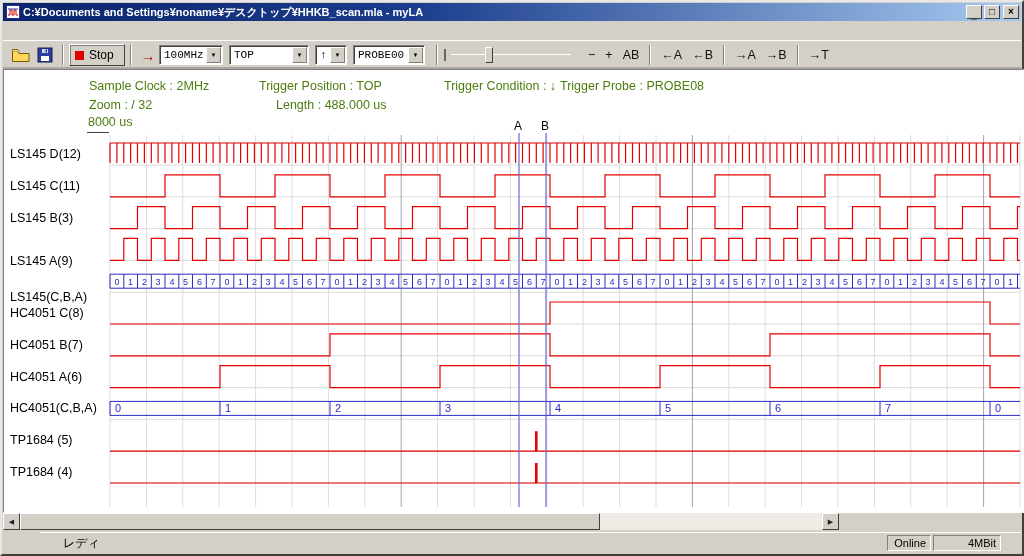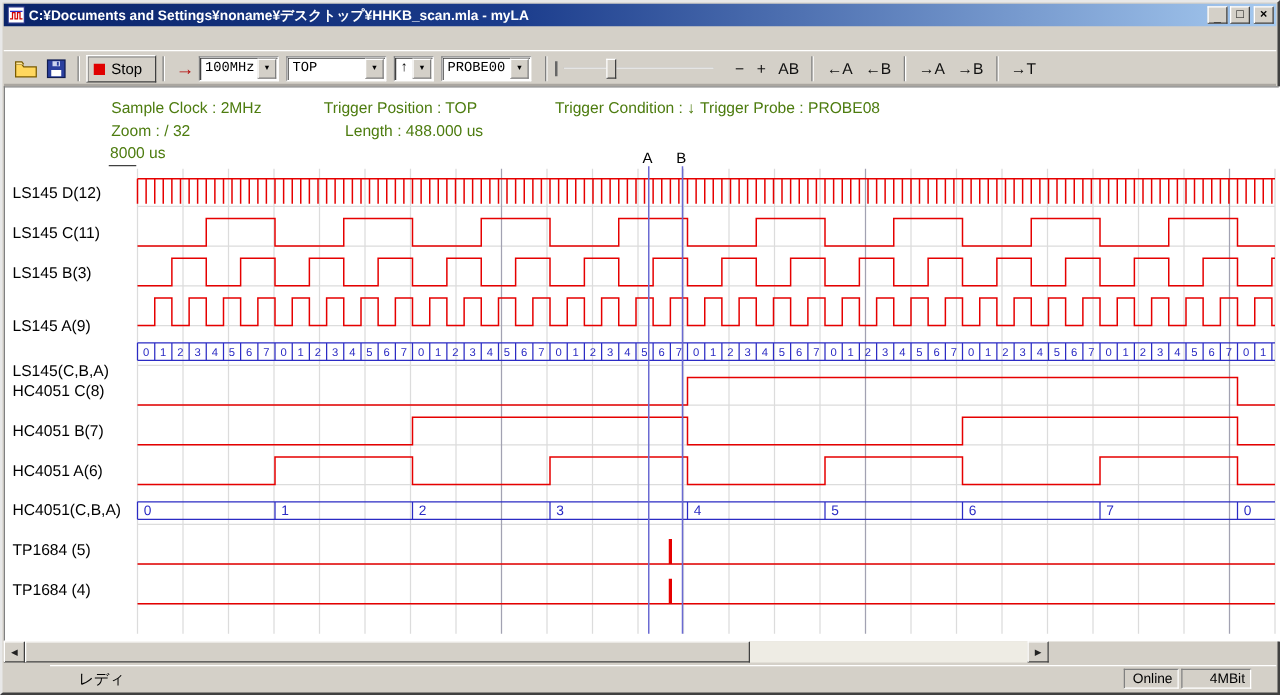--- a/index.html
+++ b/index.html
@@ -308,17 +308,17 @@
 
     <div class="hscroll">
       <div class="scroll-btn left">◀</div>
       <div class="scroll-thumb"></div>
       <div class="scroll-btn right">▶</div>
     </div>
 
     <div class="statusbar">
       <span class="status-ready">レディ</span>
       <span class="status-panel" style="width:44px">Online</span>
-      <span class="status-panel" style="width:56px">4MBit</span>
+      <span class="status-panel" style="width:68px">4MBit</span>
     </div>
 
   </div>
 </div>
 
 </body></html>

